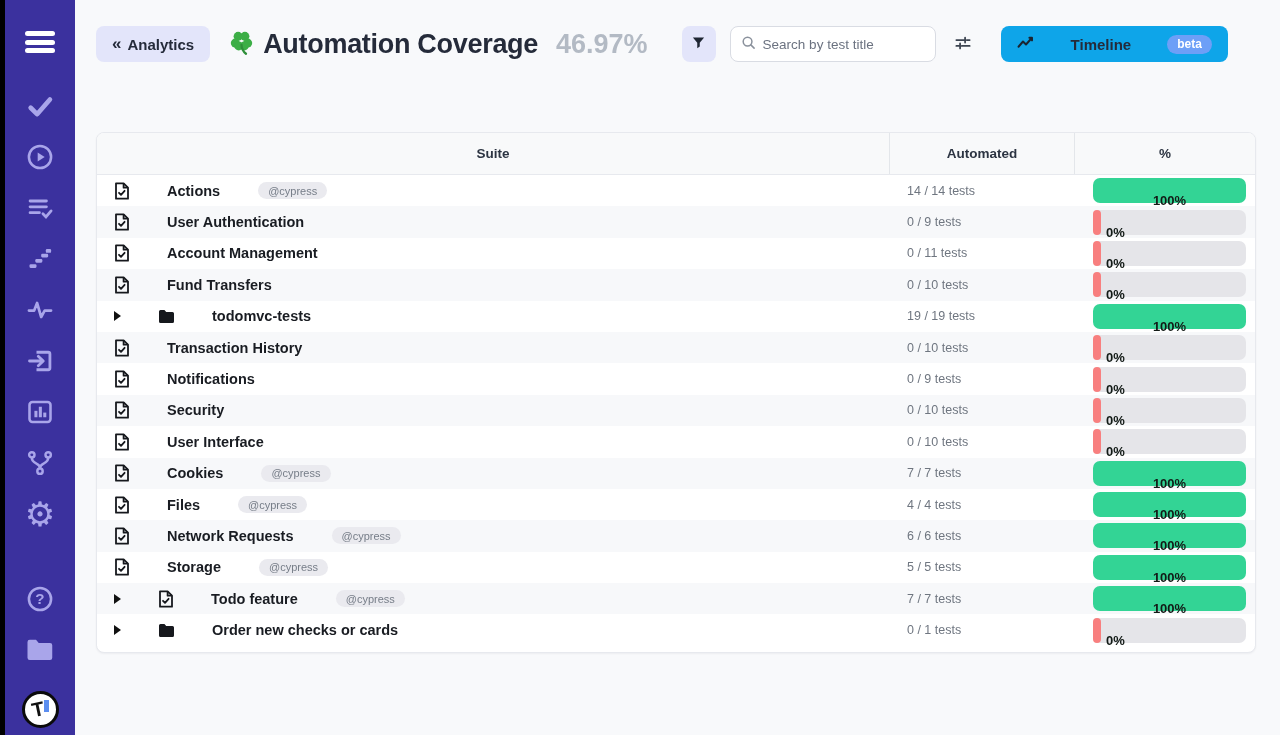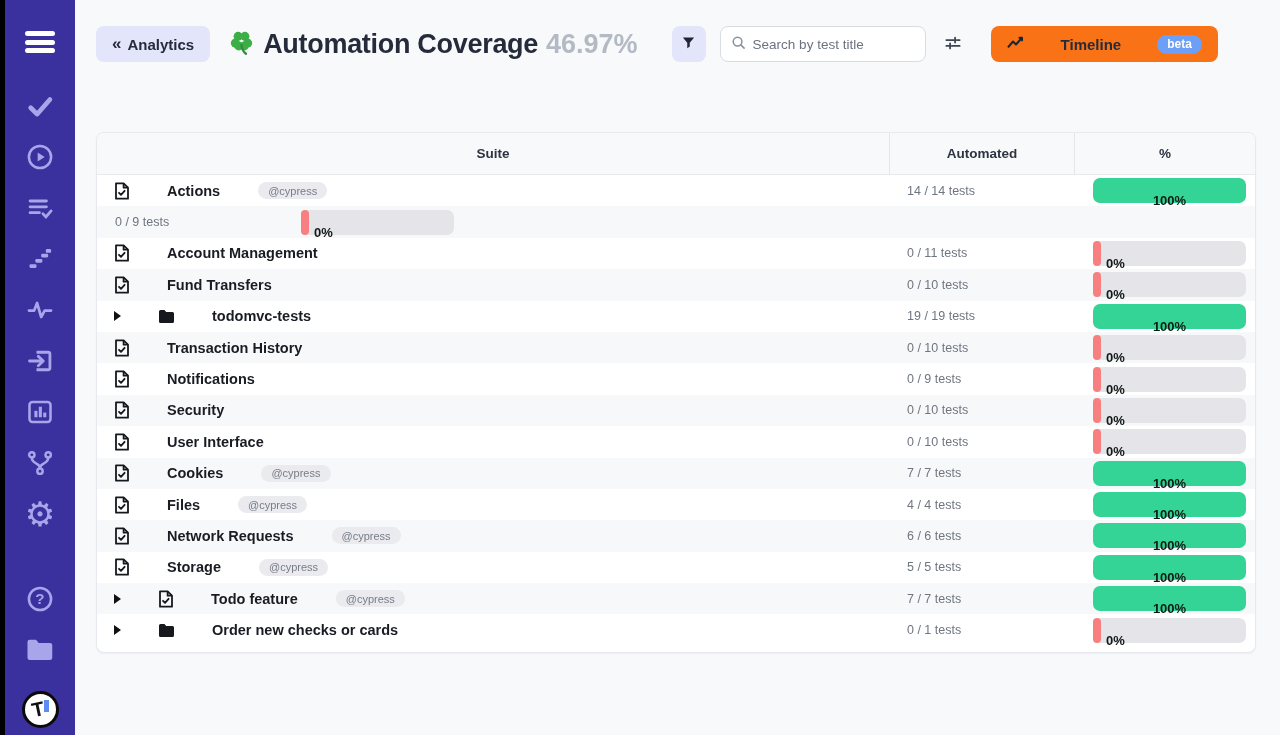--- a/index.html
+++ b/index.html
@@ -24,29 +24,29 @@
   .logo-tick { position:absolute; right:7px; top:6px; width:5px; height:12px; background:#5b8ef0; }
 
   
   .main { position:absolute; left:75px; top:0; width:1205px; height:735px; }
   .topbar { display:flex; align-items:center; padding:26px 0 0 21px; height:62px; }
   .btn-soft { background:#e3e5fa; border:none; border-radius:8px; height:36px; display:flex; align-items:center;
               gap:8px; padding:0 16px; font-family:inherit; font-size:15px; font-weight:700; color:#252b3a; cursor:pointer; }
   .chev { font-size:17px; font-weight:700; color:#252b3a; letter-spacing:-2px; }
   .clover { margin-left:18px; }
   .page-title { margin-left:8px; font-size:27px; font-weight:bold; color:#252b3a; letter-spacing:-.3px; }
-  .page-pct { margin-left:8px; font-size:27px; font-weight:bold; color:#b3bac4; }
+  .page-pct { margin-left:18px; font-size:27px; font-weight:bold; color:#b3bac4; }
   .filter-btn { margin-left:34px; width:34px; padding:0; justify-content:center; }
   .search-wrap { margin-left:14px; width:206px; height:36px; background:#fff; border:1px solid #d9dce3;
                  border-radius:8px; display:flex; align-items:center; padding:0 10px; gap:7px; }
   .search-wrap input { border:none; outline:none; width:100%; font-family:inherit; font-size:13.5px; color:#374151; background:transparent; }
   .search-wrap input::placeholder { color:#6b7280; }
   .sliders-btn { margin-left:13px; background:transparent; border:none; cursor:pointer; width:28px; height:28px;
                  display:flex; align-items:center; justify-content:center; }
-  .timeline-btn { margin-left:24px; background:#f97316;gap:36px; }
+  .timeline-btn { margin-left:24px; background:#0ea5e9;gap:36px; }
   .beta-pill { background:#6d9ff7; color:#fff; font-size:12px; font-weight:700; padding:2.5px 10px; border-radius:11px; }
 
   
   .card { position:absolute; left:21px; top:132px; width:1160px; background:#fff; border:1px solid #e7e9ee;
           border-radius:8px; box-shadow:0 1px 2px rgba(20,25,40,.05); overflow:hidden; padding-bottom:6px; }
   .thead { display:flex; height:42px; background:#f8f9fa; border-bottom:1px solid #e7e9ee; }
   .th { display:flex; align-items:center; justify-content:center; font-size:13.5px; font-weight:700; color:#2c3442; }
   .th-suite { width:792px; }
   .th-auto  { width:185px; border-left:1px solid #e3e6ea; }
   .th-pct   { width:181px; border-left:1px solid #e3e6ea; }
@@ -264,20 +264,33 @@
       <span>14 / 14 tests</span>
     </div>
     <div class="cell-pct">
       <div class="bar full">
 
         <span class="bar-label">100%</span>
       </div>
     </div>
   </div>
         <div class="row striped">
+    <div class="cell-suite">
+
+      <span class="suite-ic">
+        <svg width="16" height="18" viewBox="0 0 16 18">
+                <path d="M2 1.3 h7.6 L14 5.7 V16.7 H2 Z" fill="none" stroke="#16181d" stroke-width="1.8" stroke-linejoin="round"></path>
+                <path d="M9.6 1.3 V5.7 H14" fill="none" stroke="#16181d" stroke-width="1.8" stroke-linejoin="round"></path>
+                <path d="M5 10.8 l2 2 3.6-4" fill="none" stroke="#16181d" stroke-width="1.8" stroke-linecap="round" stroke-linejoin="round"></path>
+              </svg>
+      </span>
+
+      <span class="suite-name">User Authentication</span>
+
+    </div>
     <div class="cell-auto">
       <span>0 / 9 tests</span>
     </div>
     <div class="cell-pct">
       <div class="bar zero">
         <i class="sliver"></i>
         <span class="bar-label">0%</span>
       </div>
     </div>
   </div>

